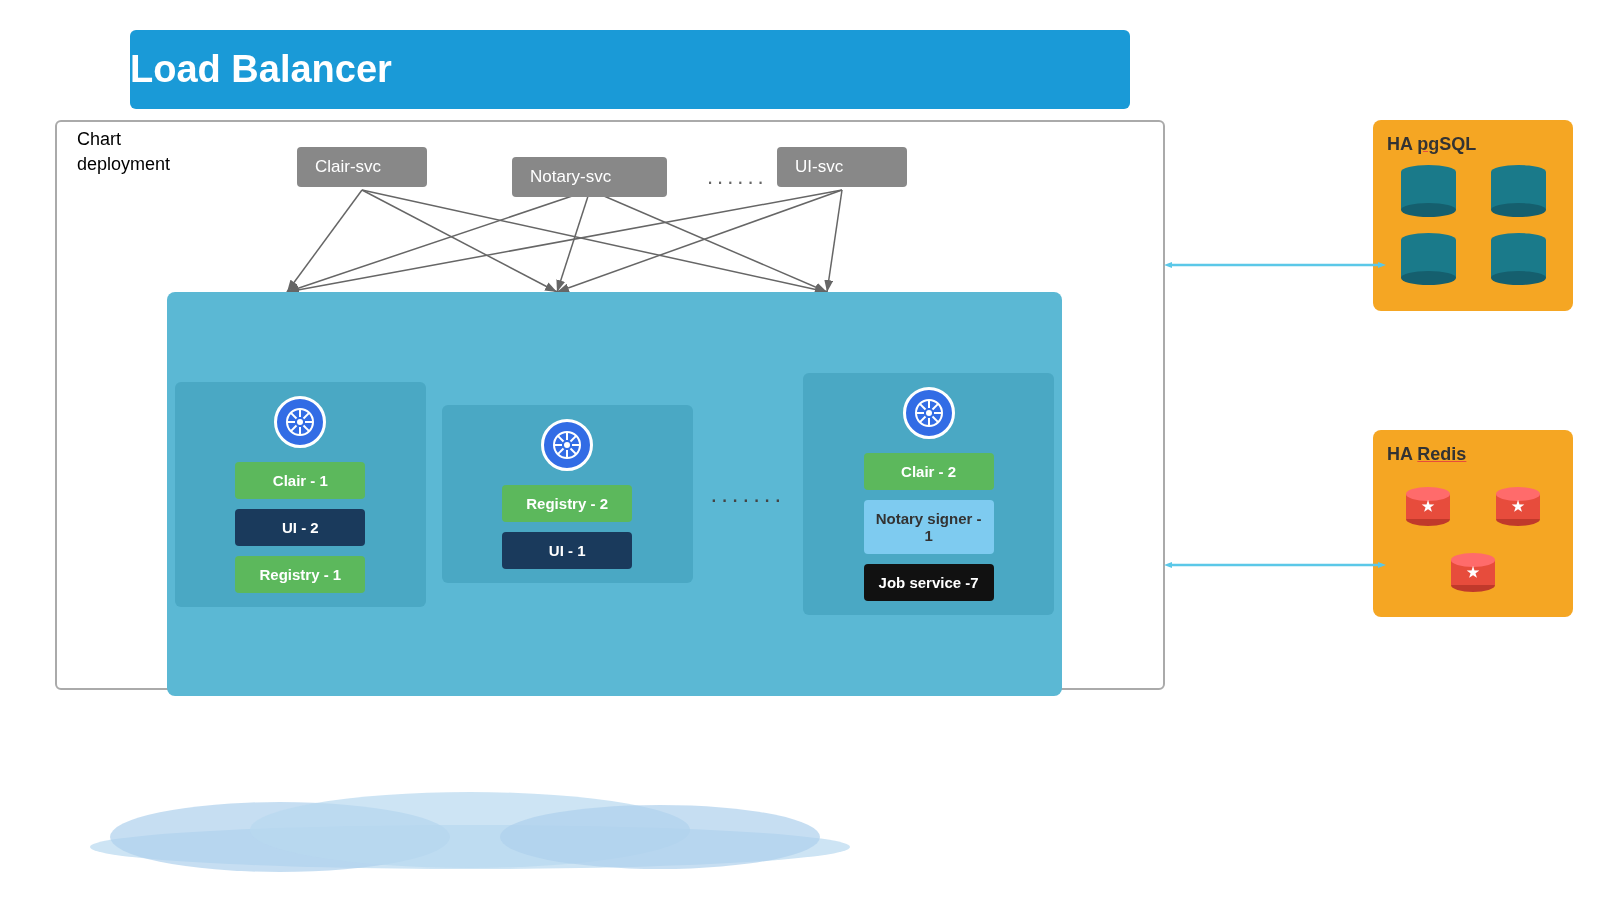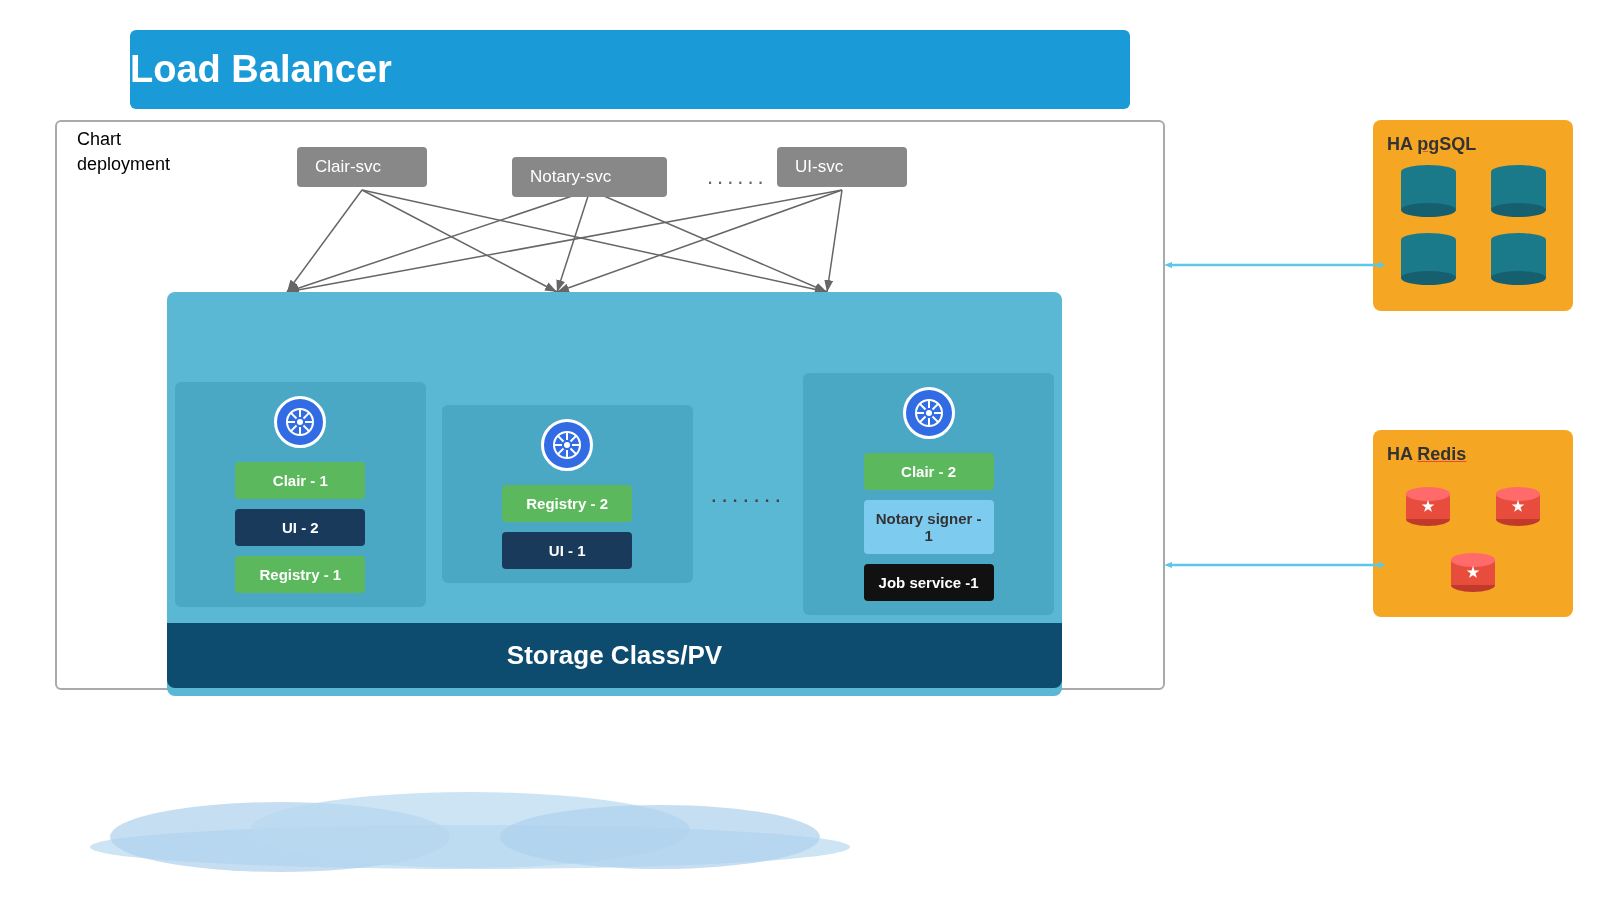--- a/index.html
+++ b/index.html
@@ -361,28 +361,25 @@
           <line x1="2" y1="15" x2="10" y2="15" stroke="white" stroke-width="2"></line>
           <line x1="20" y1="15" x2="28" y2="15" stroke="white" stroke-width="2"></line>
           <line x1="5.4" y1="5.4" x2="11.5" y2="11.5" stroke="white" stroke-width="2"></line>
           <line x1="18.5" y1="18.5" x2="24.6" y2="24.6" stroke="white" stroke-width="2"></line>
           <line x1="24.6" y1="5.4" x2="18.5" y2="11.5" stroke="white" stroke-width="2"></line>
           <line x1="11.5" y1="18.5" x2="5.4" y2="24.6" stroke="white" stroke-width="2"></line>
         </svg>
       </div>
       <div class="service-pill pill-green">Clair - 2</div>
       <div class="service-pill pill-lightblue">Notary signer - 1</div>
-      <div class="service-pill pill-black">Job service -1</div>
-    </div>
-
-  </div>
-
-  <div class="storage-bar">
-    <span>Storage Class/PV</span>
-  </div>
+      <div class="service-pill pill-black">Job service -7</div>
+    </div>
+
+  </div>
+
 
 </div>
 
 <div class="ha-box ha-box-pgsql">
   <div class="ha-title">
     HA <span class="underline">pg</span>SQL
   </div>
   <div class="db-grid">
     <div class="db-cylinder">
       <div class="db-top"></div>

